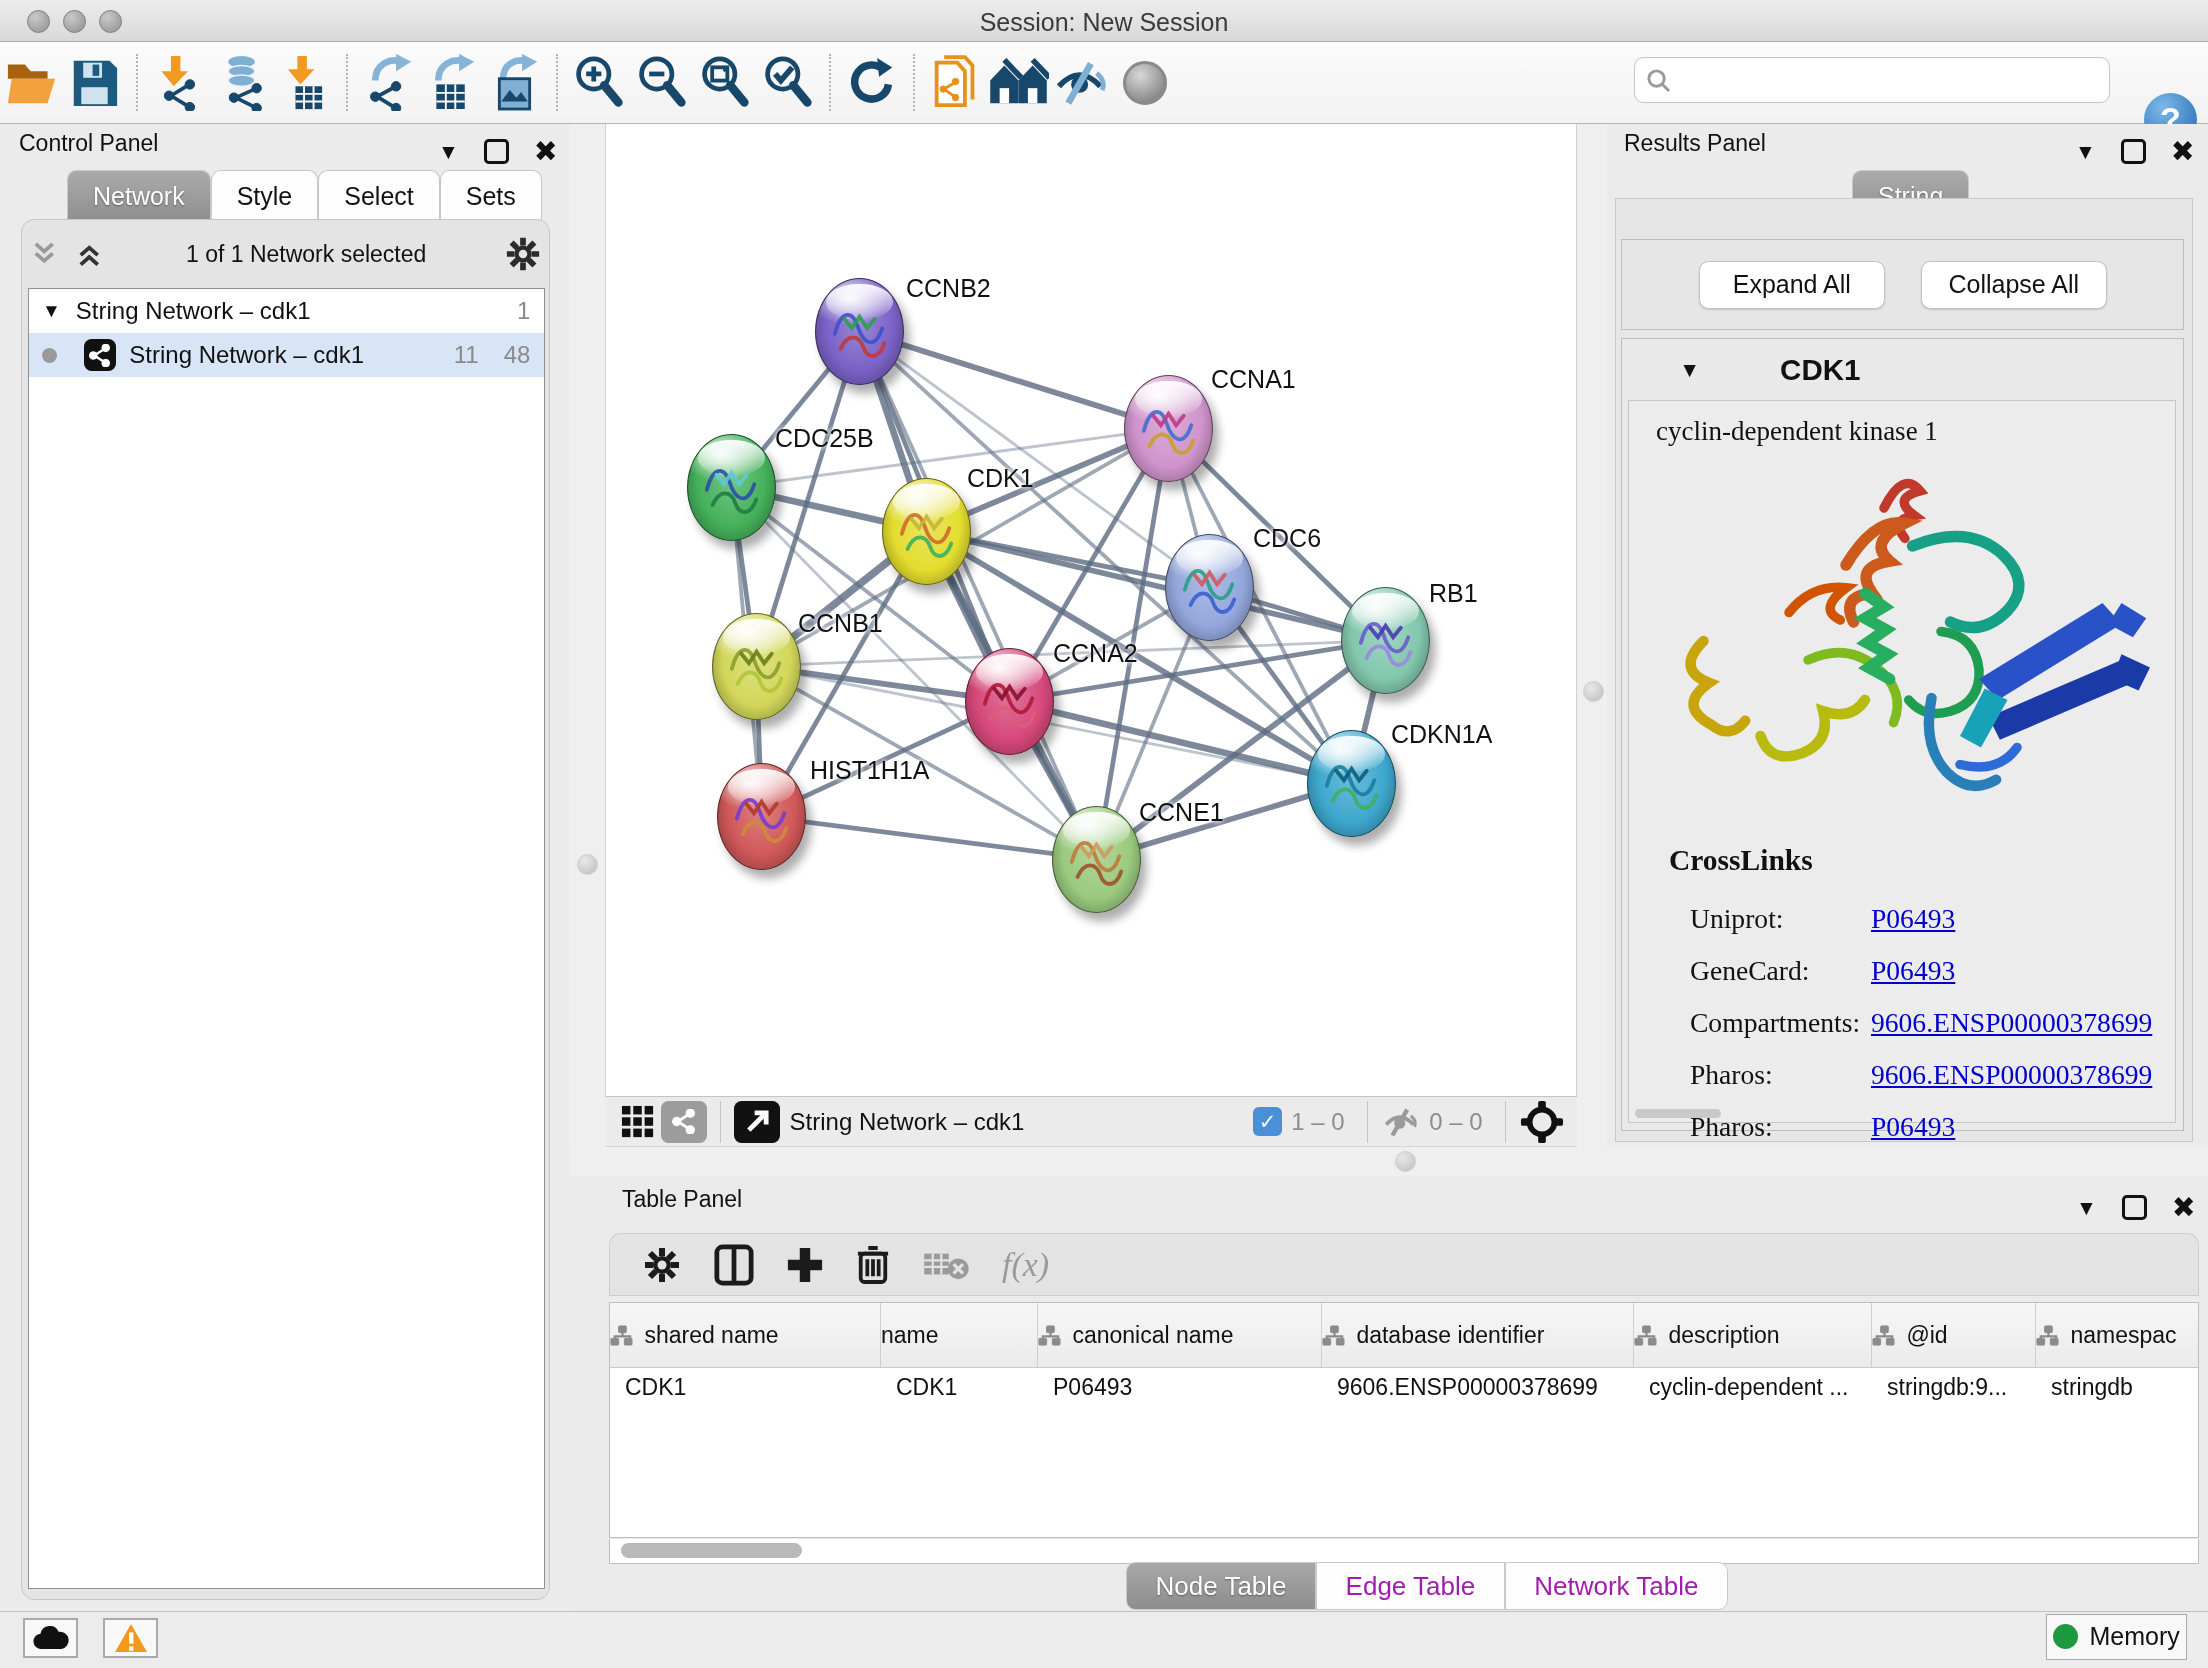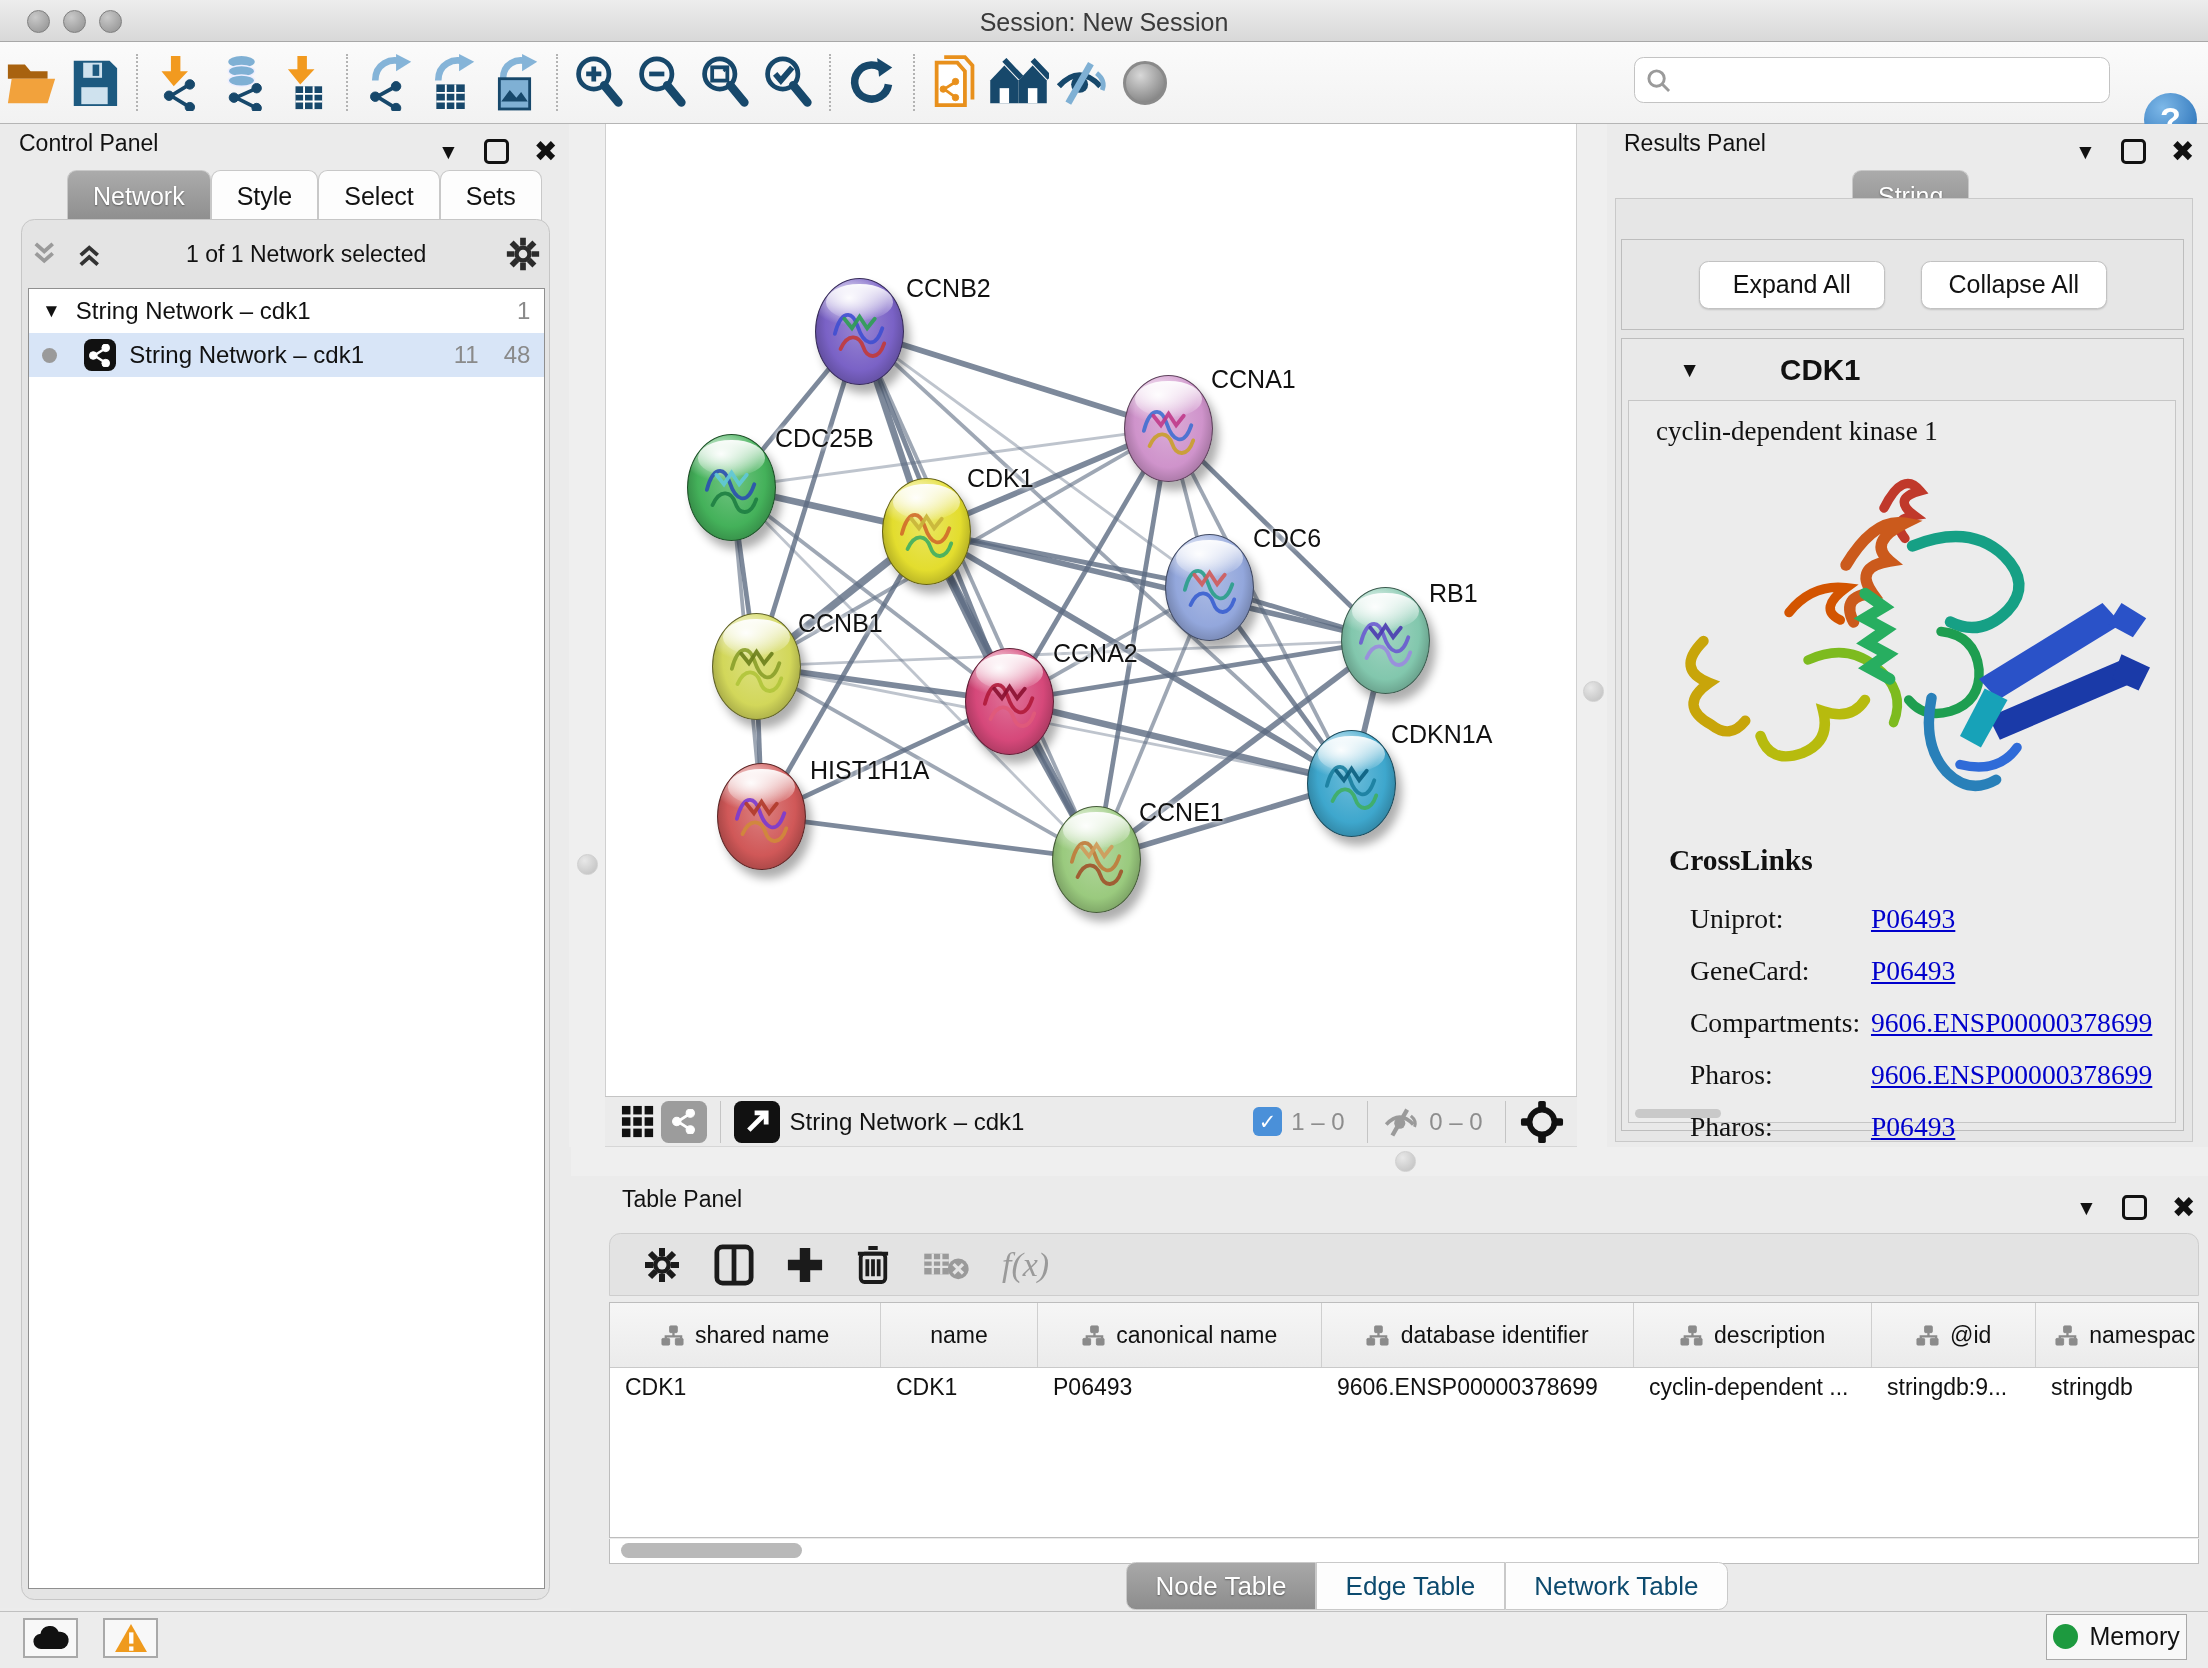--- a/index.html
+++ b/index.html
@@ -107,30 +107,30 @@
   
   #table-panel { position:absolute; left:571px; top:1176px; width:1638px; height:436px; background:#ebebeb; }
   #tp-header { position:absolute; left:51px; top:9.5px; }
   #tp-ctls { position:absolute; right:13.3px; top:15px; }
   #tp-toolbar { position:absolute; left:38px; top:57px; width:1590px; height:63px; background:#e3e3e3;
     border:1px solid #cdcdcd; border-radius:11.4px 11.4px 0 0; display:flex; align-items:center; gap:32px; padding-left:32px; }
   #fx-label { font-family:"Liberation Serif",serif; font-style:italic; font-size:34px; color:#9a9a9a; }
   #tp-table { position:absolute; left:38px; top:126px; width:1590px; height:236px; background:#fff;
     border:1px solid #bdbdbd; overflow:hidden; }
   #tp-thead { display:flex; height:65px; background:linear-gradient(#f6f6f6,#ebebeb); border-bottom:1.9px solid #c9c9c9; }
-  .th { display:flex; align-items:center; justify-content:center; gap:11.4px; font-size:23px; border-right:1px solid #cfcfcf;
+  .th { display:flex; align-items:center; gap:11.4px; font-size:23px; border-right:1px solid #cfcfcf;
     flex:0 0 auto; overflow:hidden; white-space:nowrap; }
   .tr { display:flex; height:40px; }
   .td { font-size:23px; padding:5.7px 0 0 15px; flex:0 0 auto; overflow:hidden; white-space:nowrap; }
   #tp-hscroll { position:absolute; left:38px; top:363px; width:1590px; height:25px; background:#fff;
     border:1px solid #bdbdbd; border-top:none; }
   #tp-thumb { position:absolute; left:11.4px; top:3.8px; width:181px; height:15px; background:#b9b9b9; border-radius:7.6px; }
   #bottom-tabs { position:absolute; left:555px; top:386px; display:flex; }
   .btab { height:48px; padding:0 28.5px; display:flex; align-items:center; font-size:26px; background:#fdfdfd;
-    border:1px solid #c9c9c9; color:#0c4a6e; }
+    border:1px solid #c9c9c9; color:#a21caf; }
   .btab:first-child { border-radius:9.5px 0 0 9.5px; }
   .btab:last-child { border-radius:0 9.5px 9.5px 0; }
   .btab.sel { background:linear-gradient(#a8a8a8,#8d8d8d); color:#fff; text-shadow:0 1px 1.9px rgba(0,0,0,.4); }
 
   
   #statusbar { position:absolute; left:0; top:1611px; width:2208px; height:57px; background:#ececec; border-top:1.9px solid #c0c0c0; }
   .sb-btn { position:absolute; top:5.7px; width:55px; height:40px; background:#f8f8f8; border:2.9px solid #a9a9a9;
     display:flex; align-items:center; justify-content:center; }
   #memory-btn { position:absolute; right:21px; top:1.9px; width:141px; height:46px; background:#f8f8f8;
     border:1.9px solid #a9a9a9; display:flex; align-items:center; justify-content:center; gap:11.4px; font-size:25px; }

